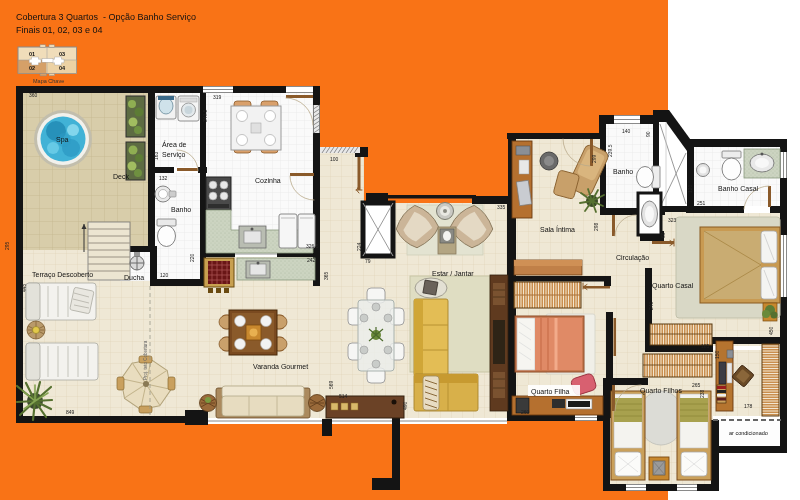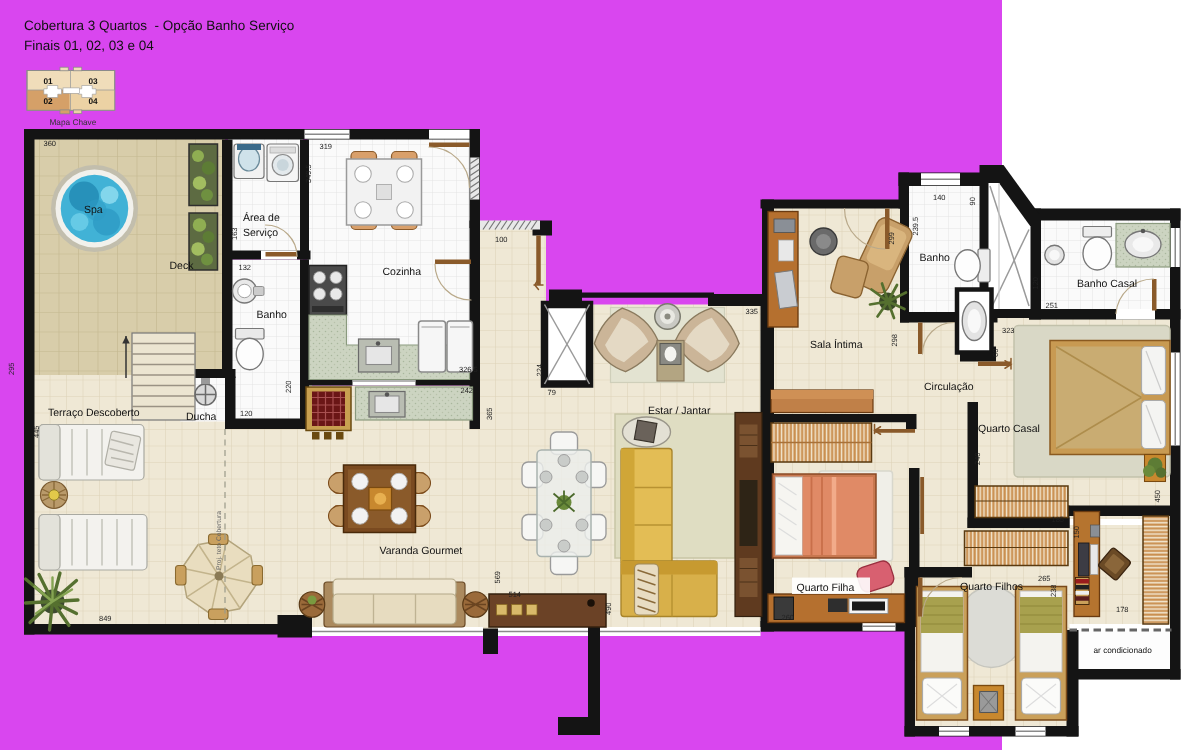--- a/index.html
+++ b/index.html
@@ -1,17 +1,17 @@
 <!DOCTYPE html>
 <html><head>
 <meta charset="utf-8">
 <style>
   html,body{margin:0;padding:0;background:#ffffff;width:800px;height:500px;overflow:hidden;}
   body{font-family:"Liberation Sans", sans-serif;}
-  #page{position:relative;width:668px;height:500px;background:#d946ef;}
+  #page{position:relative;width:668px;height:500px;background:#f97316;}
   svg{position:absolute;top:0;left:0;}
   .rl{font-family:"Liberation Sans", sans-serif;font-size:7px;fill:#111;}
   .dim{font-family:"Liberation Sans", sans-serif;font-size:5px;fill:#222;}
 </style>
 </head>
 <body>
 <div id="page">
 <svg width="800" height="500" viewBox="0 0 800 500">
 <defs>
   <pattern id="patCream" width="11" height="11" patternUnits="userSpaceOnUse">

